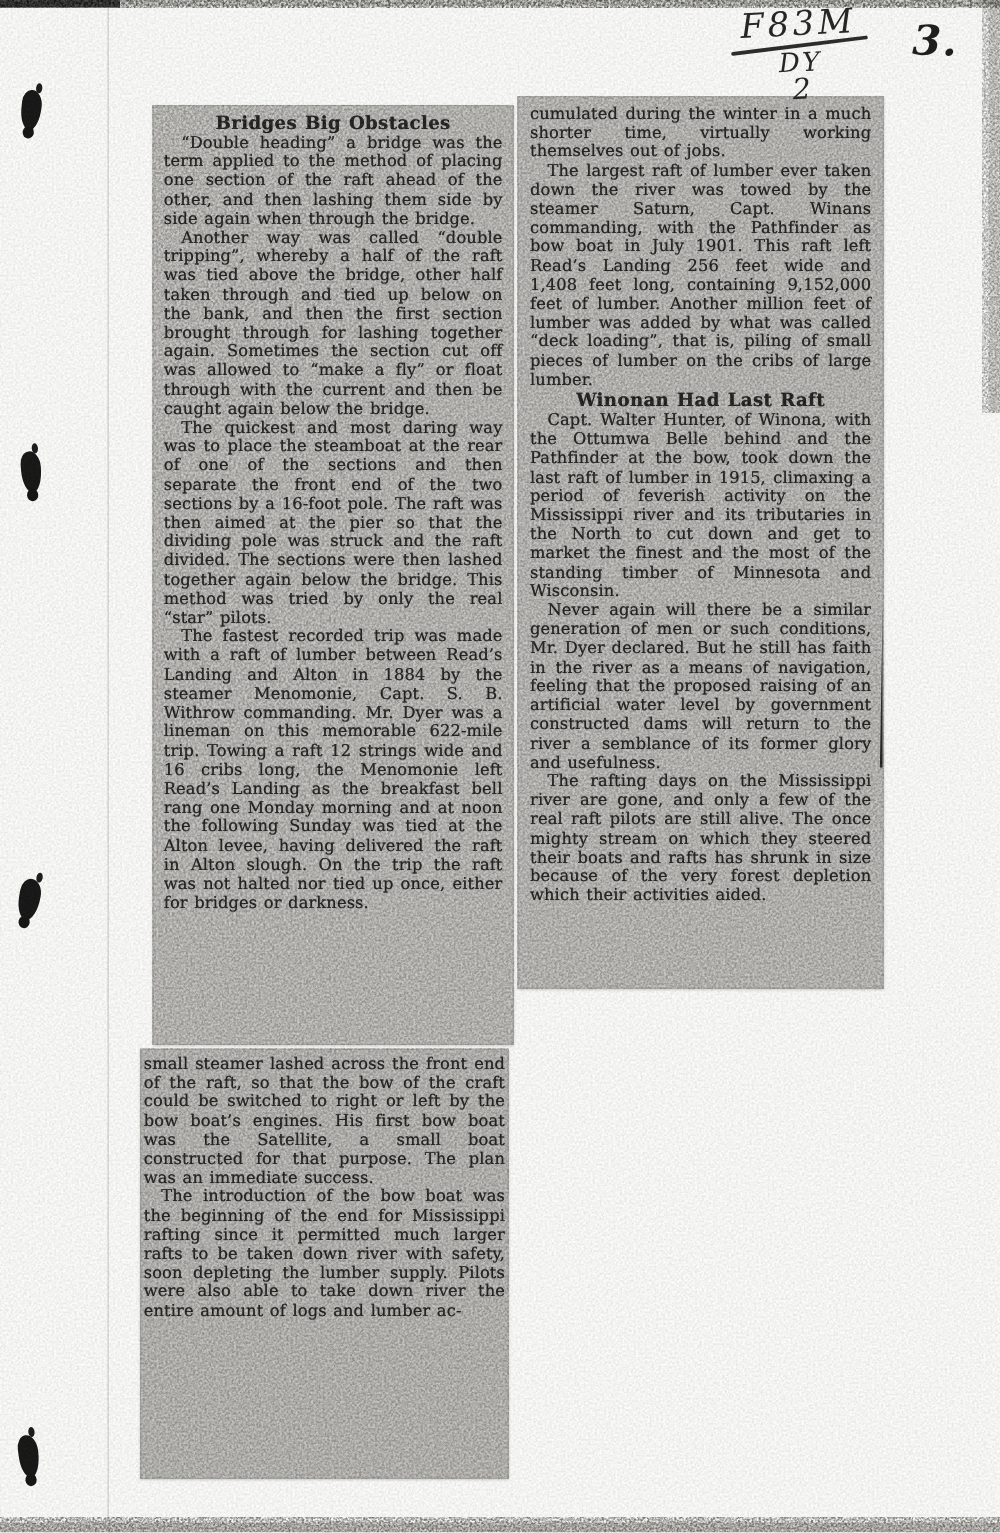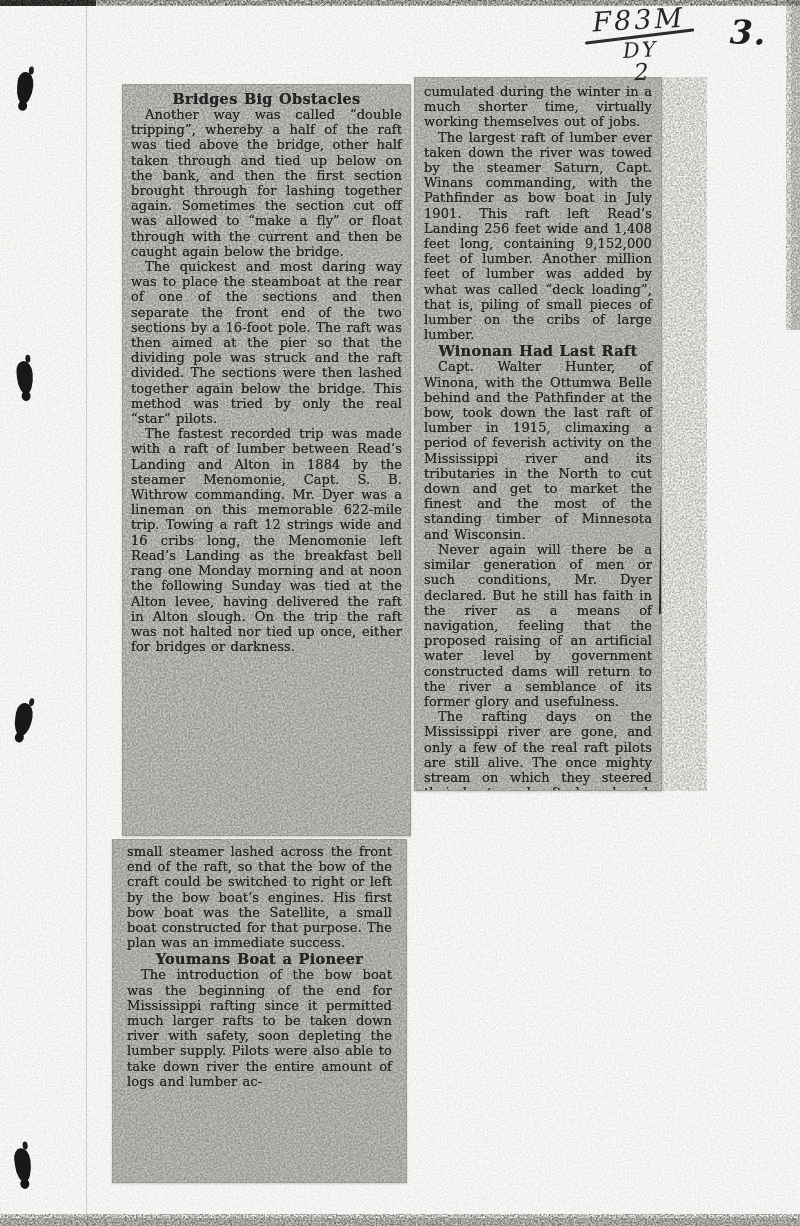--- a/index.html
+++ b/index.html
@@ -41,22 +41,22 @@
     letter-spacing:.1px;
     word-spacing:1px;
     overflow:hidden;
     text-shadow:0 0 .6px rgba(10,10,10,.75);
     z-index:1;
   }
   .clip p{margin:0;text-indent:14px;}
   .clip p.noindent{text-indent:0;}
   .clip h3{margin:0;text-align:center;font-size:14.5px;line-height:17px;font-weight:bold;letter-spacing:.3px;}
   .clip-l1{left:122px;top:84px;width:289px;height:752px;padding:5px 8px 0;box-sizing:border-box;}
-  .clip-l2{left:112px;top:839px;width:295px;height:344px;padding:4px 14px 0;box-sizing:border-box;background:#c6c5c2;}
-  .clip-r{left:414px;top:77px;width:248px;height:714px;padding:6px 9px 0;box-sizing:border-box;}
+  .clip-l2{left:112px;top:839px;width:295px;height:344px;padding:4px 2px 0;box-sizing:border-box;background:#c6c5c2;}
+  .clip-r{left:414px;top:77px;width:293px;height:714px;padding:6px 9px 0;box-sizing:border-box;}
   .edge-dark{position:absolute;right:-2px;top:410px;width:3px;height:126px;background:#1e1e1e;transform:rotate(1deg);}
 
   
   .hw-stack{
     position:absolute;left:575px;top:5px;width:130px;z-index:4;
     text-align:center;color:#262626;
     font-style:italic;font-family:"DejaVu Serif",serif;
     transform:rotate(-3deg);
   }
   .hw1{font-size:27px;line-height:30px;letter-spacing:3px;}
@@ -90,28 +90,28 @@
   <div class="hw-stack">
     <div class="hw1">F83M</div>
     <div class="hw-line"></div>
     <div class="hw2">DY</div>
     <div class="hw3">2</div>
   </div>
   <div class="hw-page-num">3.</div>
 
   <div class="clip clip-l1">
     <h3>Bridges Big Obstacles</h3>
+    <p>“Double heading” a bridge was the term applied to the method of placing one section of the raft ahead of the other, and then lashing them side by side again when through the bridge.</p>
     <p>Another way was called “double tripping”, whereby a half of the raft was tied above the bridge, other half taken through and tied up below on the bank, and then the first section brought through for lashing together again. Sometimes the section cut off was allowed to “make a fly” or float through with the current and then be caught again below the bridge.</p>
     <p>The quickest and most daring way was to place the steamboat at the rear of one of the sections and then separate the front end of the two sections by a 16-foot pole. The raft was then aimed at the pier so that the dividing pole was struck and the raft divided. The sections were then lashed together again below the bridge. This method was tried by only the real “star” pilots.</p>
     <p>The fastest recorded trip was made with a raft of lumber between Read’s Landing and Alton in 1884 by the steamer Menomonie, Capt. S. B. Withrow commanding. Mr. Dyer was a lineman on this memorable 622-mile trip. Towing a raft 12 strings wide and 16 cribs long, the Menomonie left Read’s Landing as the breakfast bell rang one Monday morning and at noon the following Sunday was tied at the Alton levee, having delivered the raft in Alton slough. On the trip the raft was not halted nor tied up once, either for bridges or darkness.</p>
   </div>
 
   <div class="clip clip-l2">
     <p class="noindent">small steamer lashed across the front end of the raft, so that the bow of the craft could be switched to right or left by the bow boat’s engines. His first bow boat was the Satellite, a small boat constructed for that purpose. The plan was an immediate success.</p>
-    <h3>Youmans Boat a Pioneer</h3>
     <p>The introduction of the bow boat was the beginning of the end for Mississippi rafting since it permitted much larger rafts to be taken down river with safety, soon depleting the lumber supply. Pilots were also able to take down river the entire amount of logs and lumber ac-</p>
   </div>
 
   <div class="clip clip-r">
     <p class="noindent">cumulated during the winter in a much shorter time, virtually working themselves out of jobs.</p>
     <p>The largest raft of lumber ever taken down the river was towed by the steamer Saturn, Capt. Winans commanding, with the Pathfinder as bow boat in July 1901. This raft left Read’s Landing 256 feet wide and 1,408 feet long, containing 9,152,000 feet of lumber. Another million feet of lumber was added by what was called “deck loading”, that is, piling of small pieces of lumber on the cribs of large lumber.</p>
     <h3>Winonan Had Last Raft</h3>
     <p>Capt. Walter Hunter, of Winona, with the Ottumwa Belle behind and the Pathfinder at the bow, took down the last raft of lumber in 1915, climaxing a period of feverish activity on the Mississippi river and its tributaries in the North to cut down and get to market the finest and the most of the standing timber of Minnesota and Wisconsin.</p>
     <p>Never again will there be a similar generation of men or such conditions, Mr. Dyer declared. But he still has faith in the river as a means of navigation, feeling that the proposed raising of an artificial water level by government constructed dams will return to the river a semblance of its former glory and usefulness.</p>
     <p>The rafting days on the Mississippi river are gone, and only a few of the real raft pilots are still alive. The once mighty stream on which they steered their boats and rafts has shrunk in size because of the very forest depletion which their activities aided.</p>

